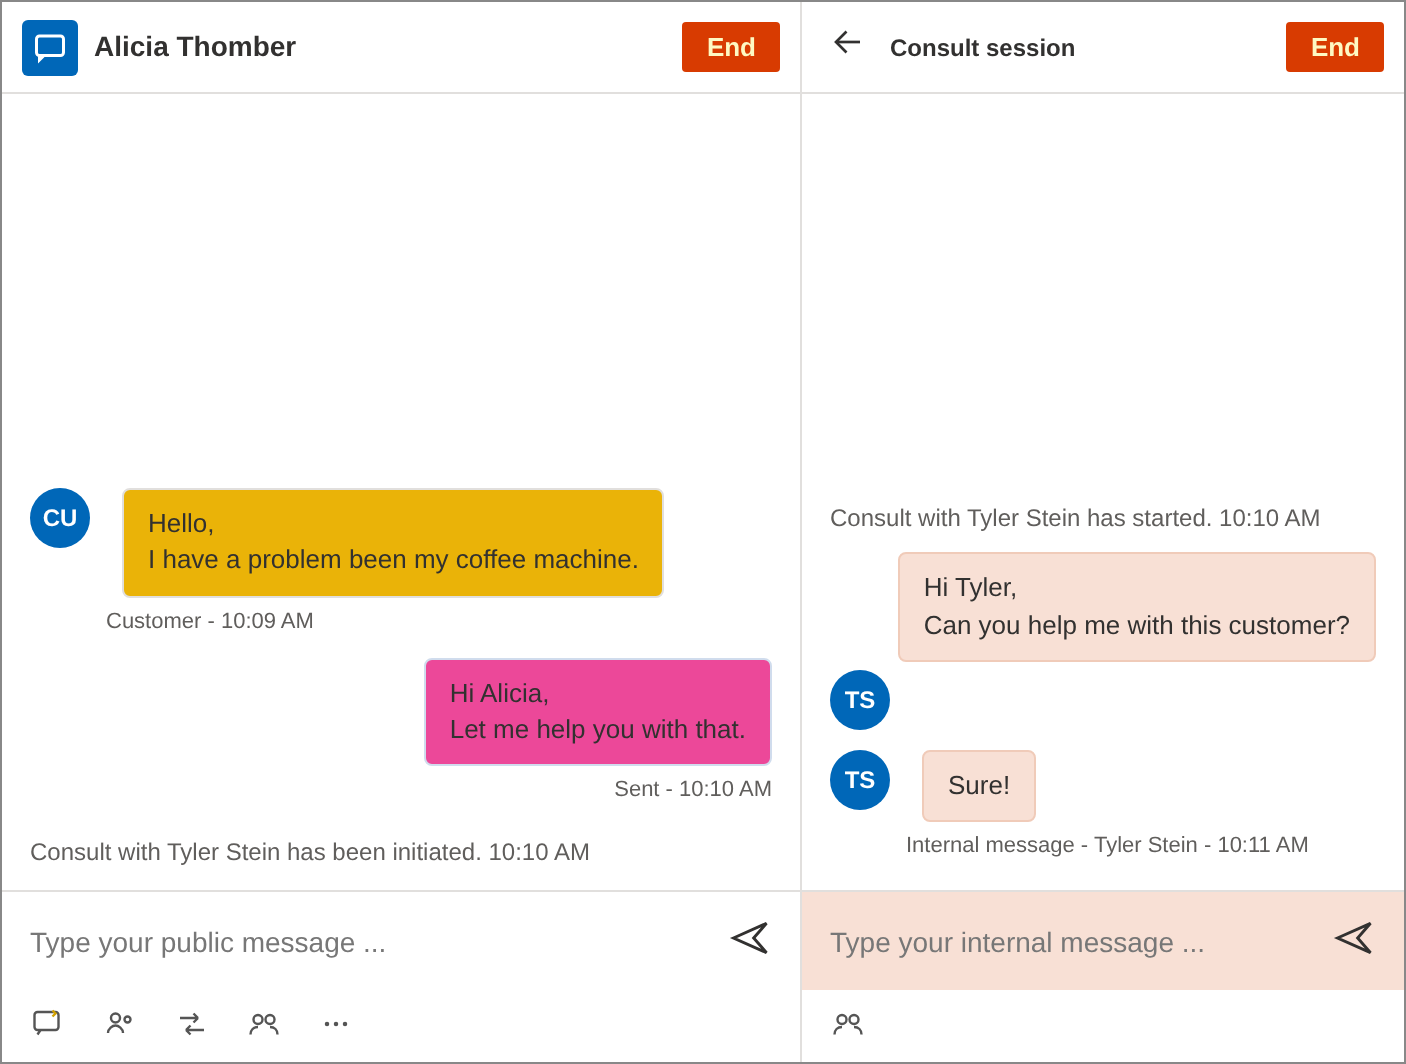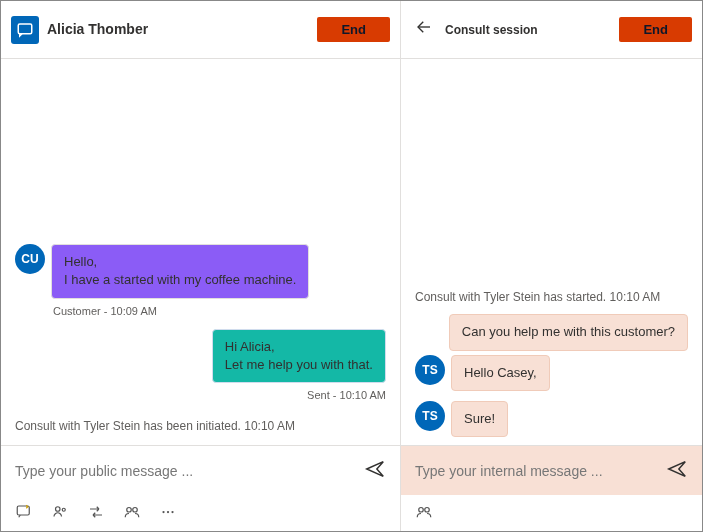--- a/index.html
+++ b/index.html
@@ -2,41 +2,41 @@
 <html><head>
 <meta charset="utf-8">
 <style>
   * { box-sizing: border-box; margin: 0; padding: 0; }
   html, body { width: 703px; height: 532px; font-family: "Segoe UI", Arial, sans-serif; font-size: 13px; color: #323130; background: #fff; }
   .app { display: flex; width: 703px; height: 532px; border: 1px solid #888; }
   .pane { display: flex; flex-direction: column; height: 100%; }
   .left { width: 400px; border-right: 1px solid #e1dfdd; }
   .right { flex: 1; }
   
-  .hdr { display: flex; align-items: center; height: 58px; padding: 0 10px; border-bottom: 1px solid #e1dfdd; gap: 8px; }
+  .hdr { display: flex; align-items: center; height: 46px; padding: 0 10px; border-bottom: 1px solid #e1dfdd; gap: 8px; }
   .chat-ico { width: 28px; height: 28px; background: #0067b8; border-radius: 3px; display: flex; align-items: center; justify-content: center; }
   .hdr-main { flex: 1; display: flex; flex-direction: column; justify-content: center; line-height: 1.2; }
   .hdr-name { font-weight: 600; font-size: 14px; }
   .hdr-sub { display: flex; align-items: center; gap: 6px; font-size: 12px; color: #444; }
   .divv { color: #c8c6c4; }
   .neutral-ico { width: 14px; height: 14px; border: 1.3px solid #888; border-radius: 50%; position: relative; }
   .neutral-ico::before, .neutral-ico::after { content:""; position:absolute; background:#888; }
   .neutral-ico::before { width:2px; height:2px; border-radius:50%; top:3px; left:3px; box-shadow: 5px 0 0 #888; }
   .neutral-ico::after { width:7px; height:1.3px; top:8px; left:3px; }
-  .end-btn { background: #d83b01; color: #0f172a; border: none; font-weight: 600; font-size: 13px; padding: 5px 24px; border-radius: 2px; cursor: pointer; }
+  .end-btn { background: #d83b01; color: #fef9c3; border: none; font-weight: 600; font-size: 13px; padding: 5px 12px; border-radius: 2px; cursor: pointer; }
   .back-arrow { font-size: 18px; color: #323130; cursor: pointer; padding: 2px 4px; }
   .consult-title { font-weight: 600; font-size: 12px; flex: 1; }
   
   .body { flex: 1; overflow: hidden; padding: 10px 14px; display: flex; flex-direction: column; }
   .spacer { flex: 1; }
-  .msg-row { display: flex; align-items: flex-start; gap: 6px; margin-bottom: 4px; }
+  .msg-row { display: flex; align-items: flex-start; gap: 16px; margin-bottom: 4px; }
   .msg-row.right-align { justify-content: flex-end; }
   .avatar { width: 30px; height: 30px; border-radius: 50%; background: #0067b8; color: #fff; font-size: 12px; font-weight: 600; display: flex; align-items: center; justify-content: center; flex-shrink: 0; }
-  .bubble { border: 1px solid #e1dfdd; border-radius: 4px; padding: 8px 12px; max-width: 300px; line-height: 1.4; background: #8b5cf6; }
-  .bubble.agent { background: #14b8a6; border-color: #d0dced; }
+  .bubble { border: 1px solid #e1dfdd; border-radius: 4px; padding: 8px 12px; max-width: 300px; line-height: 1.4; background: #eab308; }
+  .bubble.agent { background: #ec4899; border-color: #d0dced; }
   .bubble.internal-out { background: #f8e0d5; border-color: #f0cbb9; }
   .bubble.internal-in { background: #f8e0d5; border-color: #f0cbb9; }
   .meta { font-size: 11px; color: #605e5c; margin: 2px 0 12px 0; }
   .meta.right-align { text-align: right; }
   .meta.indent { margin-left: 38px; }
   .system-line { font-size: 12px; color: #605e5c; margin: 6px 0 2px 0; }
   
   .compose { border-top: 1px solid #e1dfdd; padding: 12px 14px; display: flex; align-items: center; gap: 10px; }
   .compose.internal { background: #f8e0d5; }
   .compose input { flex: 1; border: none; outline: none; background: transparent; font-size: 14px; color: #0f766e; }
@@ -66,21 +66,21 @@
       <button class="end-btn">End</button>
     </div>
 
     <div class="body">
       <div class="spacer"></div>
 
       <div class="msg-row">
         <div class="avatar">CU</div>
         <div class="bubble">
           <div>Hello,</div>
-          <div>I have a started with my coffee machine.</div>
+          <div>I have a problem been my coffee machine.</div>
         </div>
       </div>
       <div class="meta indent">Customer - 10:09 AM</div>
 
       <div class="msg-row right-align">
         <div class="bubble agent">
           <div>Hi Alicia,</div>
           <div>Let me help you with that.</div>
         </div>
       </div>
@@ -148,37 +148,36 @@
       <button class="end-btn">End</button>
     </div>
 
     <div class="body">
       <div class="spacer"></div>
 
       <div class="system-line">Consult with Tyler Stein has started. 10:10 AM</div>
 
       <div class="msg-row right-align" style="margin-top:8px;">
         <div class="bubble internal-out">
+          <div>Hi Tyler,</div>
           <div>Can you help me with this customer?</div>
         </div>
       </div>
 
       <div class="msg-row">
         <div class="avatar">TS</div>
-        <div class="bubble internal-in">
-          <span>Hello Casey,</span>
-        </div>
       </div>
 
       <div class="msg-row" style="margin-top:6px;">
         <div class="avatar">TS</div>
         <div class="bubble internal-in">
           <span>Sure!</span>
         </div>
       </div>
+      <div class="meta indent">Internal message - Tyler Stein - 10:11 AM</div>
     </div>
 
     <div class="compose internal">
       <input type="text" placeholder="Type your internal message ..." style="">
       <span class="send-ico">
         <svg width="22" height="22" viewBox="0 0 24 24" fill="none" stroke="#323130" stroke-width="1.6">
             <path d="M3 12l18-8-7 8 7 8-18-8z"></path>
           </svg>
       </span>
     </div>

